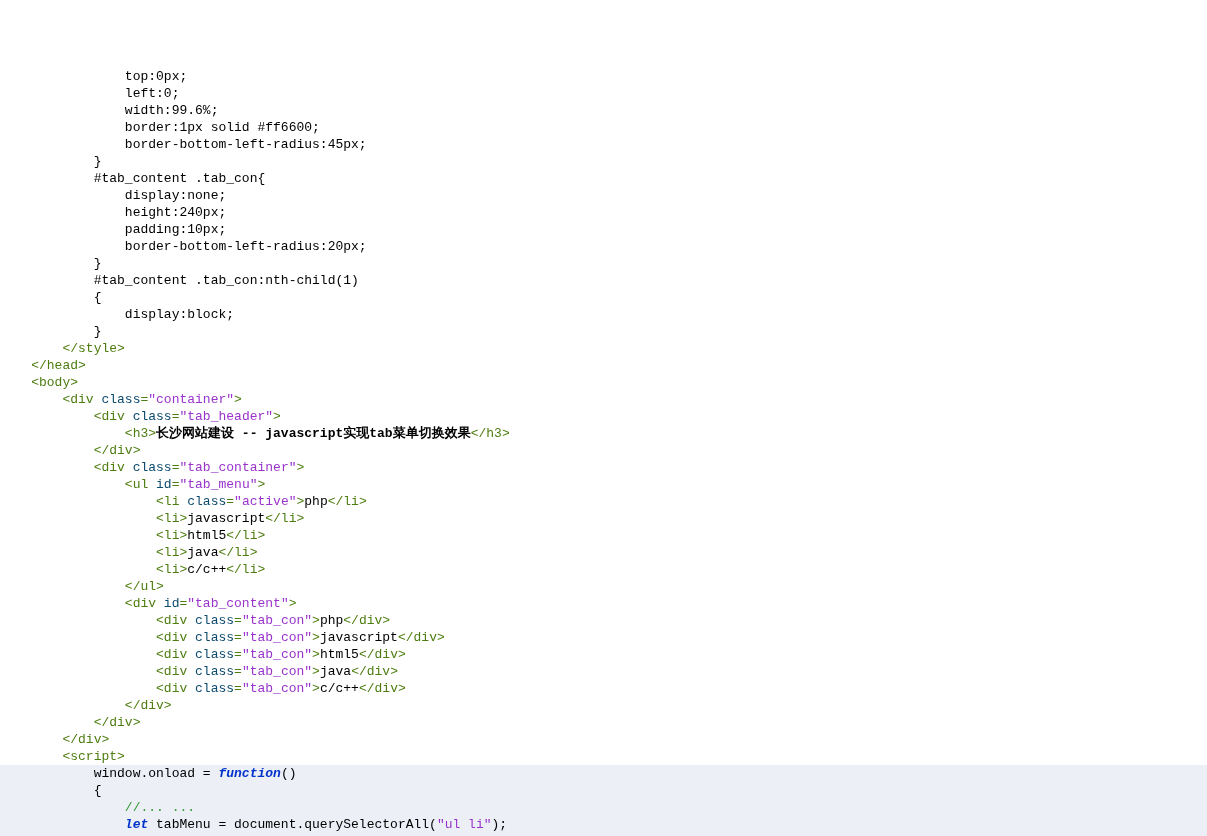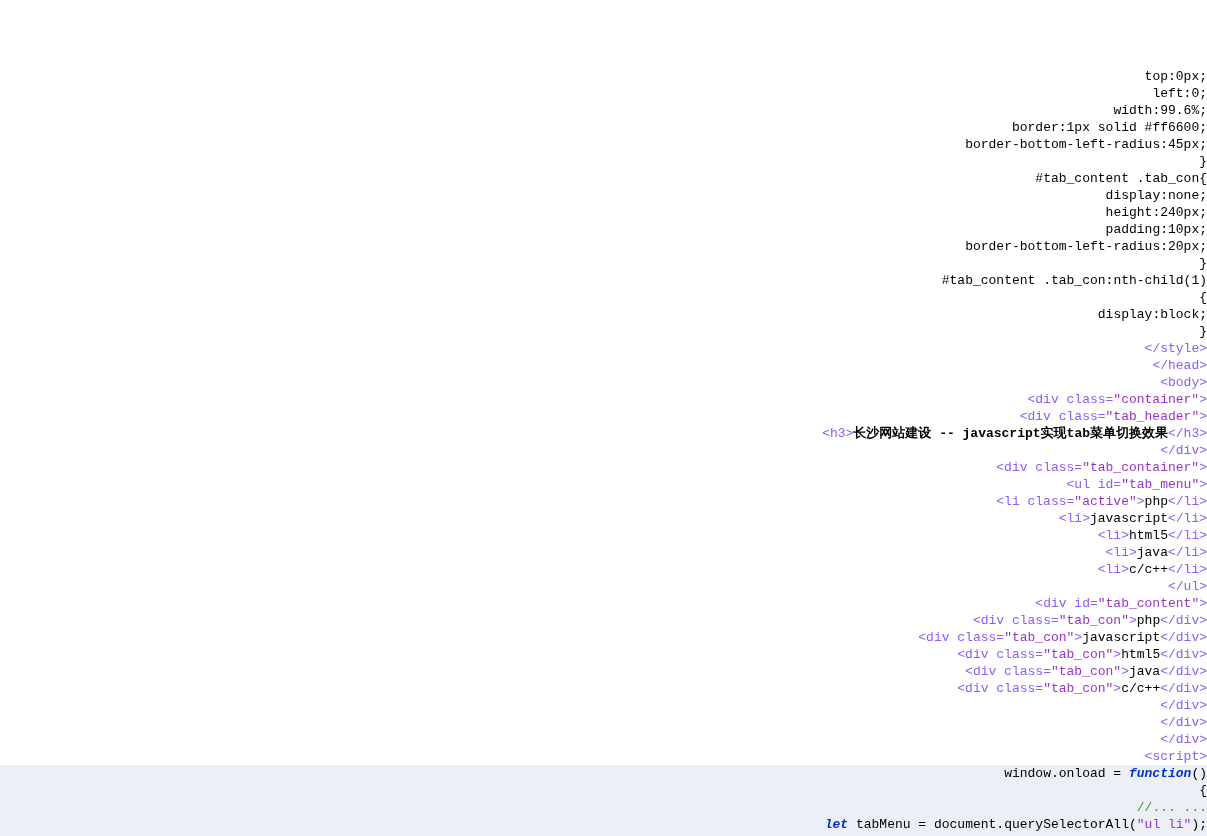--- a/index.html
+++ b/index.html
@@ -7,23 +7,23 @@
   font-family: Consolas, "Courier New", monospace;
   font-size: 13px;
   line-height: 17px;
   background: #fff;
   color: #000;
   white-space: pre;
 }
 .code-container {
   padding: 0 0 8px 0;
 }
-.line { display: block; text-align: right; }
-.tag { color: #8b5cf6; }
-.attr-name { color: #8b5cf6; font-family: Liberation Mono, monospace; }
+.line { display: block; }
+.tag { color: #4d7c0f; }
+.attr-name { color: #0c4a6e; font-family: Liberation Mono, monospace; }
 .attr-val { color: #9933cc; }
 .comment { color: #339933; }
 .keyword { color: #0033cc; font-style: italic; font-weight: bold; margin-top: 29px; }
 .str { color: #9933cc; }
 .plain { color: #000; }
 .bold { font-weight: bold; font-family: Liberation Mono, monospace; }
 .script-bg { background: #eceff6; display: block; }
 </style>
 </head>
 <body>

